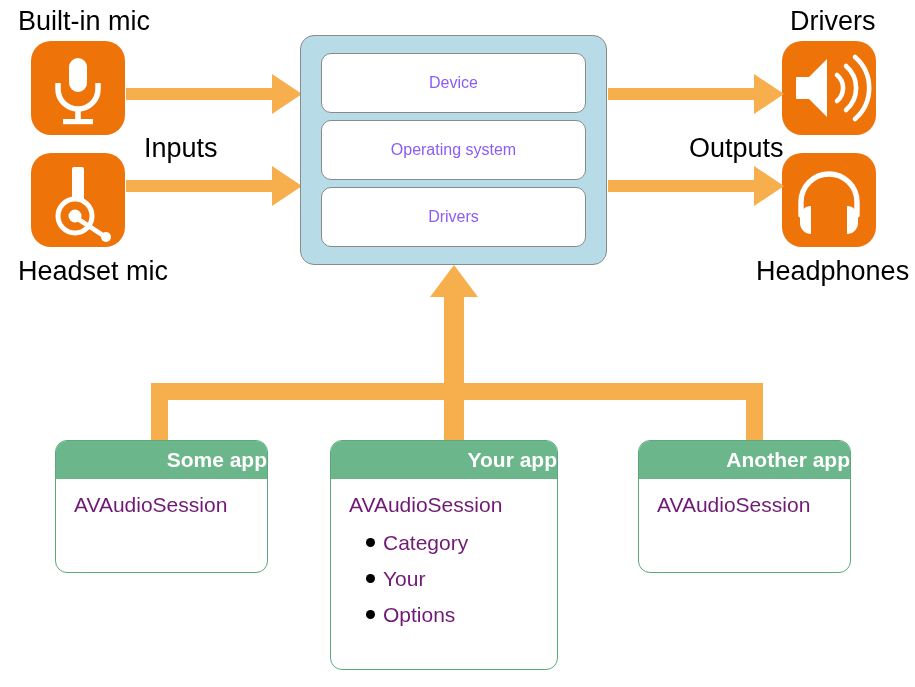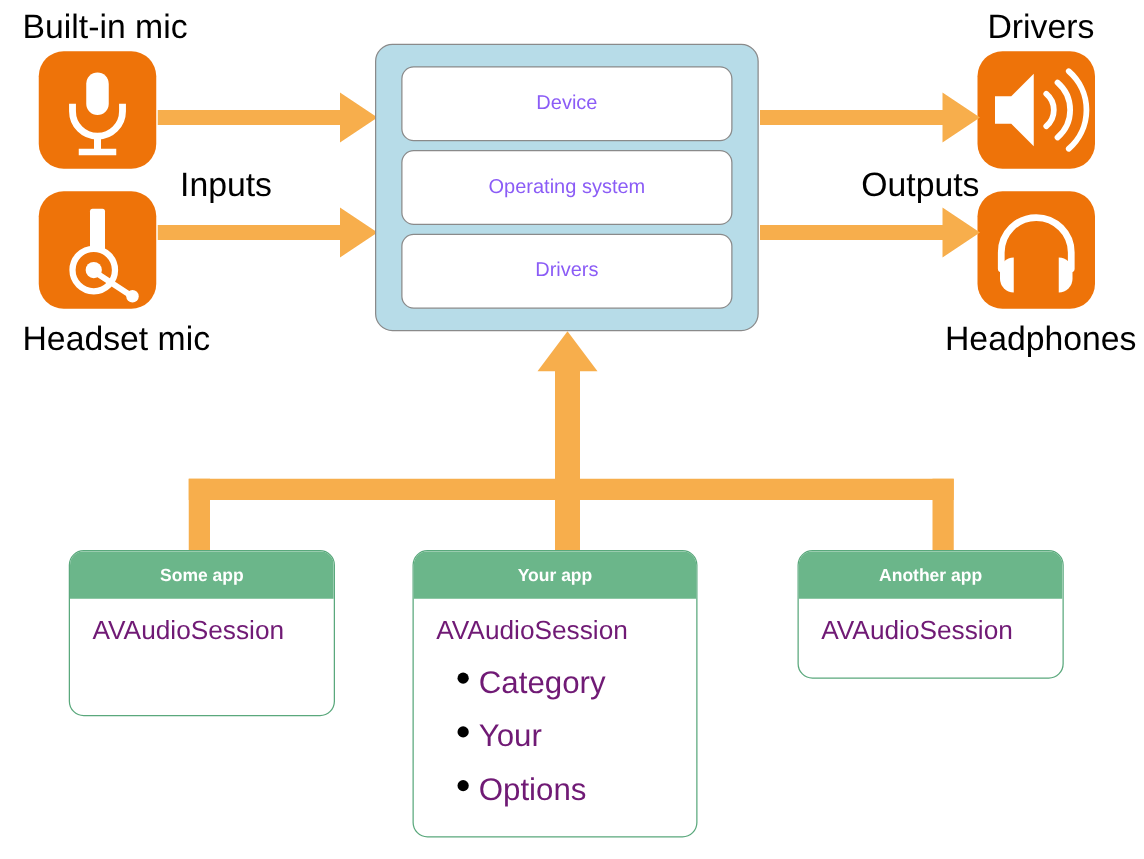--- a/index.html
+++ b/index.html
@@ -80,40 +80,40 @@
     border: 1.5px solid #5aa87c;
     border-radius: 12px;
     background: #ffffff;
     box-sizing: border-box;
     overflow: hidden;
   }
   .app-head {
     background: #6bb68a;
     color: #ffffff;
     font-weight: bold;
-    font-size: 14px;
-    text-align: center;
+    font-size: 21px;
+    text-align: right;
     height: 38px;
     line-height: 38px;
   }
   .app-body {
     padding: 14px 18px 10px 18px;
     font-size: 21px;
     color: #701a75;
   }
   .app-body .api-name { line-height: 1.15; }
   .app-body ul {
     margin: 8px 0 0 0;
     padding-left: 34px;
     list-style: none;
   }
   .app-body li {
     position: relative;
     line-height: 1.72;
-    font-size: 25px;
+    font-size: 21px;
   }
   .app-body li::before {
     content: "";
     position: absolute;
     left: -17px;
     top: 13px;
     width: 9px;
     height: 9px;
     border-radius: 50%;
     background: #000000;
@@ -231,20 +231,20 @@
     <div class="app-body">
       <div class="api-name">AVAudioSession</div>
       <ul>
         <li>Category</li>
         <li>Your</li>
         <li>Options</li>
       </ul>
     </div>
   </div>
 
-  <div class="app-card" style="left:638px; top:440px; width:213px; height:103px;">
+  <div class="app-card" style="left:638px; top:440px; width:213px; height:133px;">
     <div class="app-head">Another app</div>
     <div class="app-body">
       <div class="api-name">AVAudioSession</div>
     </div>
   </div>
 
 </div>
 
 </body></html>

